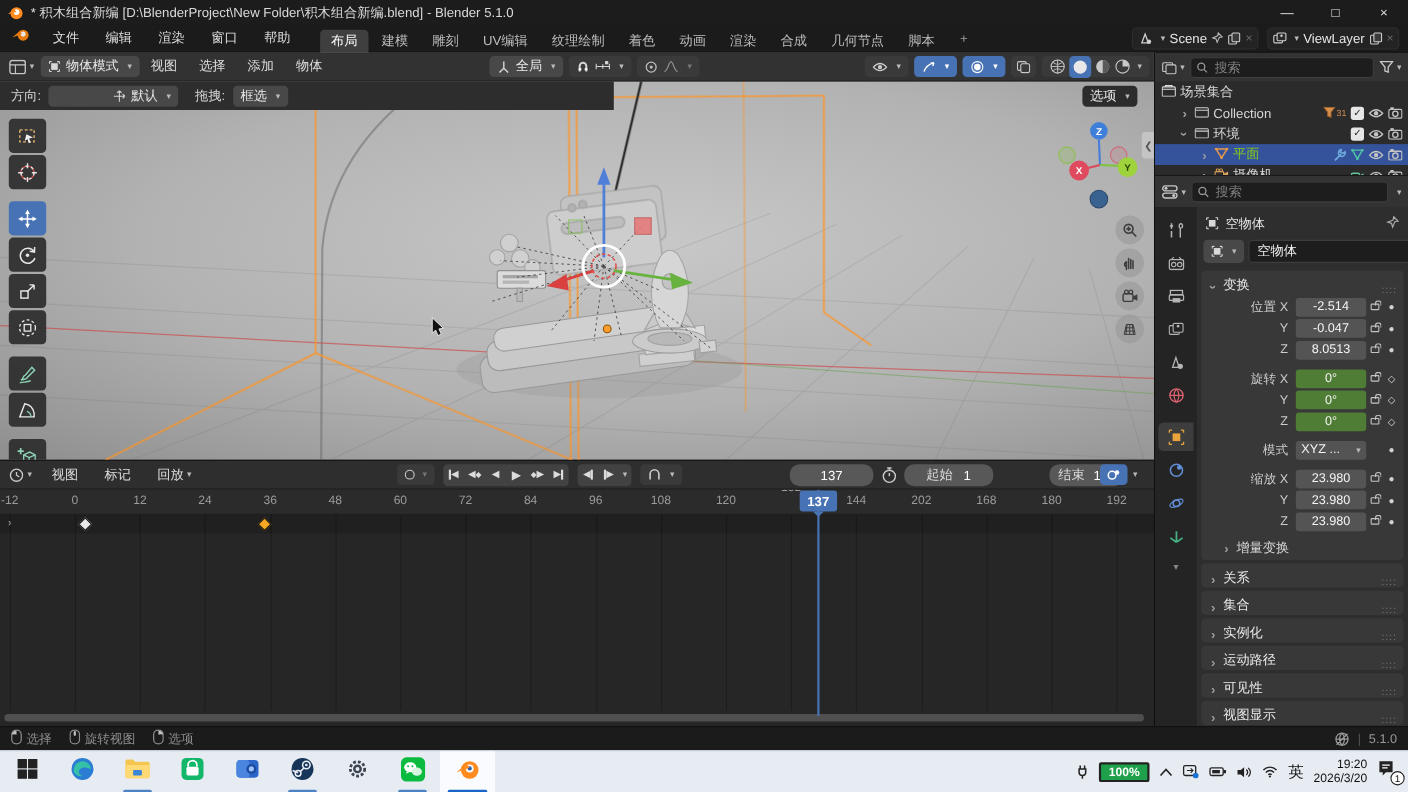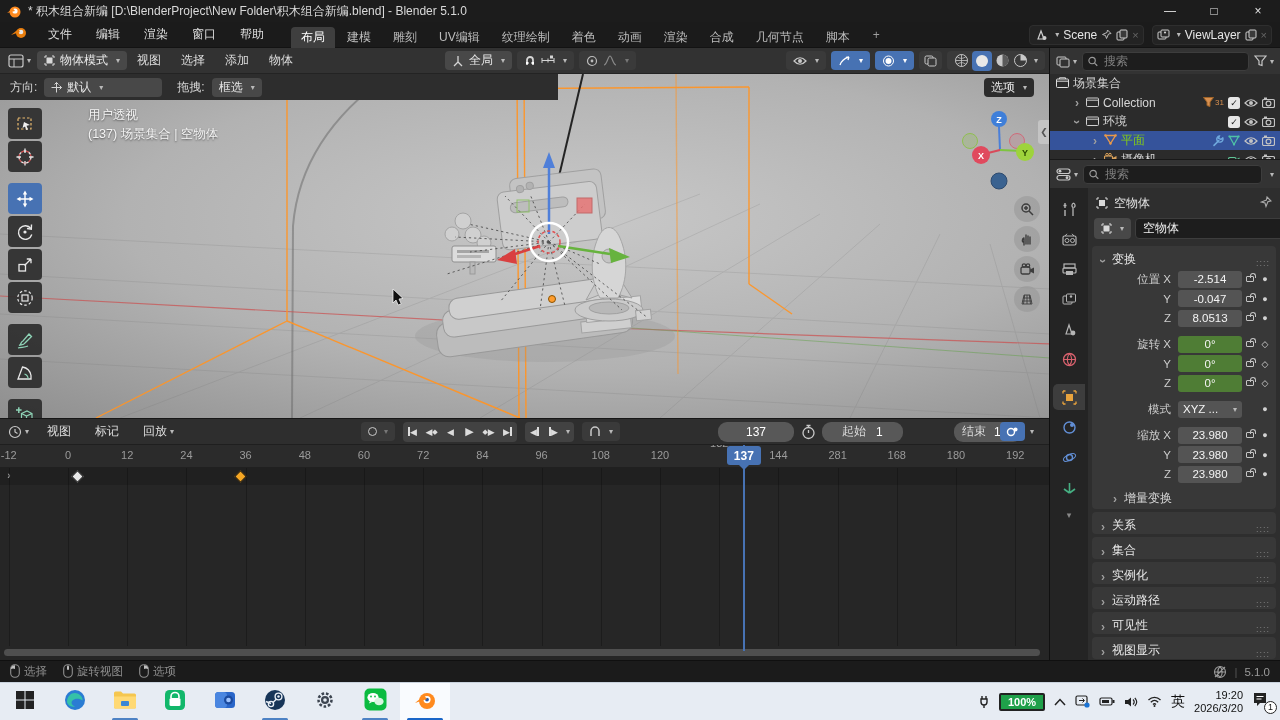--- a/index.html
+++ b/index.html
@@ -405,45 +405,41 @@
       <circle cx="981" cy="81" r="9" fill="#e04a5e"></circle>
       <text x="981" y="84.5" font-size="9" font-weight="bold" fill="#fff" text-anchor="middle">X</text>
       <circle cx="1025" cy="78" r="9" fill="#9ed33c"></circle>
       <text x="1025" y="81.5" font-size="9" font-weight="bold" fill="#2a4a00" text-anchor="middle">Y</text>
       <circle cx="999" cy="107" r="8" fill="#3a6290" stroke="#2d4a6e"></circle>
     </g>
   </svg>
 
   <div id="vp-toolsettings">
     <span>方向:</span>
-    <div class="dd" style="width:118px;justify-content:flex-start">
+    <div class="dd" style="width:118px;justify-content:flex-end">
       <span class="row" style="gap:5px">
         <svg width="11" height="11" viewBox="0 0 11 11">
             <path d="M5.5 0.5 V10.5 M0.5 5.5 H10.5 M5.5 0.5 L3.5 2.5 M5.5 0.5 L7.5 2.5 M10.5 5.5 L8.5 3.5 M10.5 5.5 L8.5 7.5" stroke="#d5d5d5" fill="none"></path>
           </svg>
         <span>默认</span>
       </span>
       <span class="chev">▾</span>
     </div>
     <span style="margin-left:8px">拖拽:</span>
     <div class="dd">
       <span>框选</span>
       <span class="chev">▾</span>
     </div>
   </div>
 
   <div id="vp-options" class="dd" style="background:#2c2c2c">
     <span>选项</span>
     <span class="chev">▾</span>
   </div>
 
-  <div id="vp-overlaytext">
-    <div>用户透视</div>
-    <div>(137) 场景集合 | 空物体</div>
-  </div>
 
   <div id="vp-tools">
       <div class="tool">
         <svg width="20" height="20" viewBox="0 0 20 20">
           <rect x="3" y="4" width="13" height="11" fill="none" stroke="#e9b96e" stroke-width="1.2" stroke-dasharray="2.5,2"></rect>
           <path d="M9 8 L15 11 L11.5 11.8 L13 15.5 L11.3 16 L10 12.5 L7.5 14 Z" fill="#f0f0f0"></path>
         </svg>
       </div>
       <div class="tool">
         <svg width="20" height="20" viewBox="0 0 20 20">
@@ -1026,21 +1022,21 @@
     <div class="tick" style="left: 541.597px; top: 30px;">96</div>
     <div class="gridline" style="left:541.5968px"></div>
     <div class="tick" style="left: 600.796px; top: 30px;">108</div>
     <div class="gridline" style="left:600.7964px"></div>
     <div class="tick" style="left: 659.996px; top: 30px;">120</div>
     <div class="gridline" style="left:659.996px"></div>
     <div class="tick" style="left: 719.196px; top: 18px;">132</div>
     <div class="gridline" style="left:719.1956px"></div>
     <div class="tick" style="left: 778.395px; top: 30px;">144</div>
     <div class="gridline" style="left:778.3952px"></div>
-    <div class="tick" style="left: 837.595px; top: 30px;">281</div>
+    <div class="tick" style="left: 837.595px; top: 30px;">202</div>
     <div class="gridline" style="left:837.5948px"></div>
     <div class="tick" style="left: 896.794px; top: 30px;">168</div>
     <div class="gridline" style="left:896.7944px"></div>
     <div class="tick" style="left: 955.994px; top: 30px;">180</div>
     <div class="gridline" style="left:955.994px"></div>
     <div class="tick" style="left: 1015.19px; top: 30px;">192</div>
     <div class="gridline" style="left:1015.1936000000001px"></div>
   </div>
 
 <div id="statusbar">

